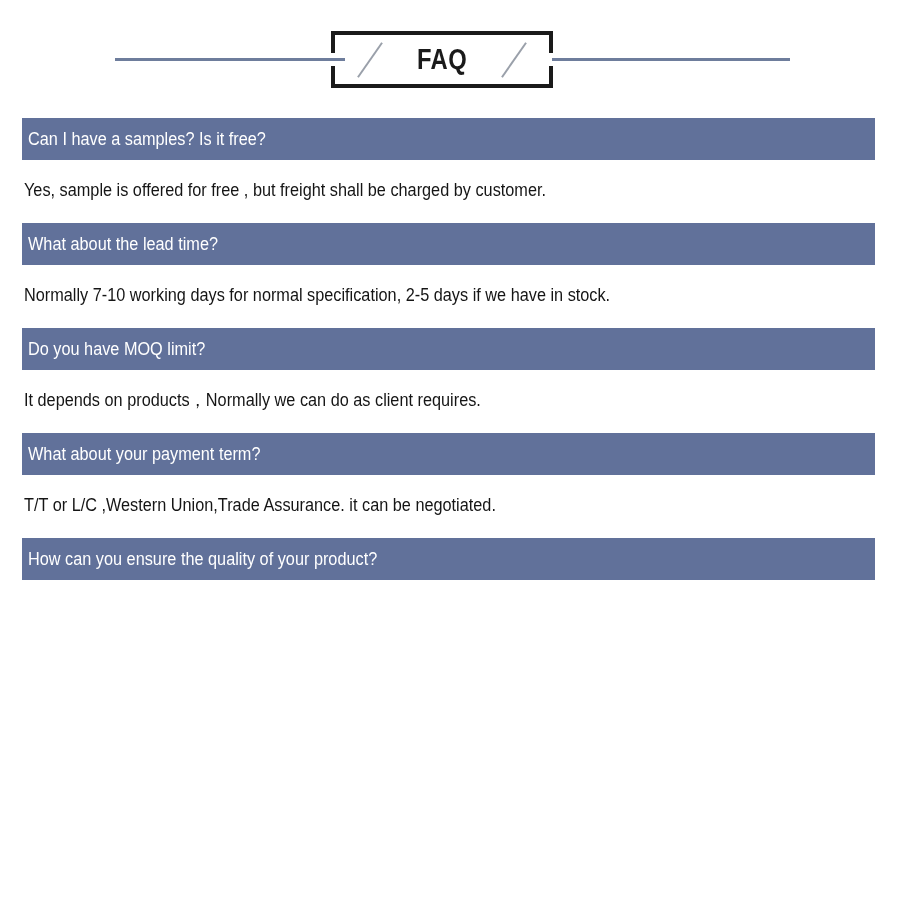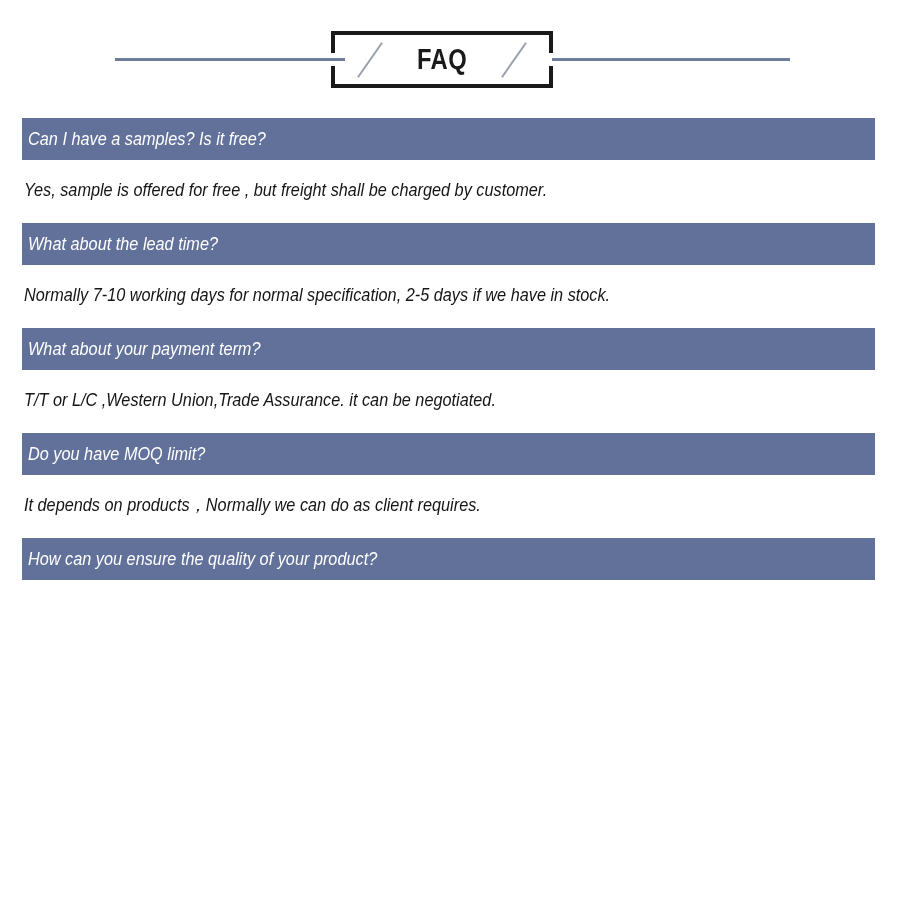--- a/index.html
+++ b/index.html
@@ -83,21 +83,21 @@
   }
 
   
   .faq-list {
     position: absolute;
     left: 22px;
     top: 118px;
     width: 853px;
   }
 
-  .faq-item { margin-bottom: 6px; font-style: italic; }
+  .faq-item { margin-bottom: 6px; }
 
   .question-bar {
     background: #61719a;
     height: 42px;
     display: flex;
     align-items: center;
     padding: 0 6px;
     box-sizing: border-box;
   }
   .question-text {
@@ -157,32 +157,32 @@
       <div class="faq-item">
         <div class="question-bar">
           <div class="question-text">What about the lead time?</div>
         </div>
         <div class="answer-block">
           <div class="answer-line">Normally 7-10 working days for normal specification, 2-5 days if we have in stock.</div>
         </div>
       </div>
       <div class="faq-item">
         <div class="question-bar">
+          <div class="question-text">Do you have MOQ limit?</div>
+        </div>
+        <div class="answer-block">
+          <div class="answer-line">It depends on products，Normally we can do as client requires.</div>
+        </div>
+      </div>
+      <div class="faq-item">
+        <div class="question-bar">
           <div class="question-text">What about your payment term?</div>
         </div>
         <div class="answer-block">
           <div class="answer-line">T/T or L/C ,Western Union,Trade Assurance. it can be negotiated.</div>
-        </div>
-      </div>
-      <div class="faq-item">
-        <div class="question-bar">
-          <div class="question-text">Do you have MOQ limit?</div>
-        </div>
-        <div class="answer-block">
-          <div class="answer-line">It depends on products，Normally we can do as client requires.</div>
         </div>
       </div>
       <div class="faq-item">
         <div class="question-bar">
           <div class="question-text">How can you ensure the quality of your product?</div>
         </div>
       </div>
       <div class="faq-item">
       </div>
       <div class="faq-item">

